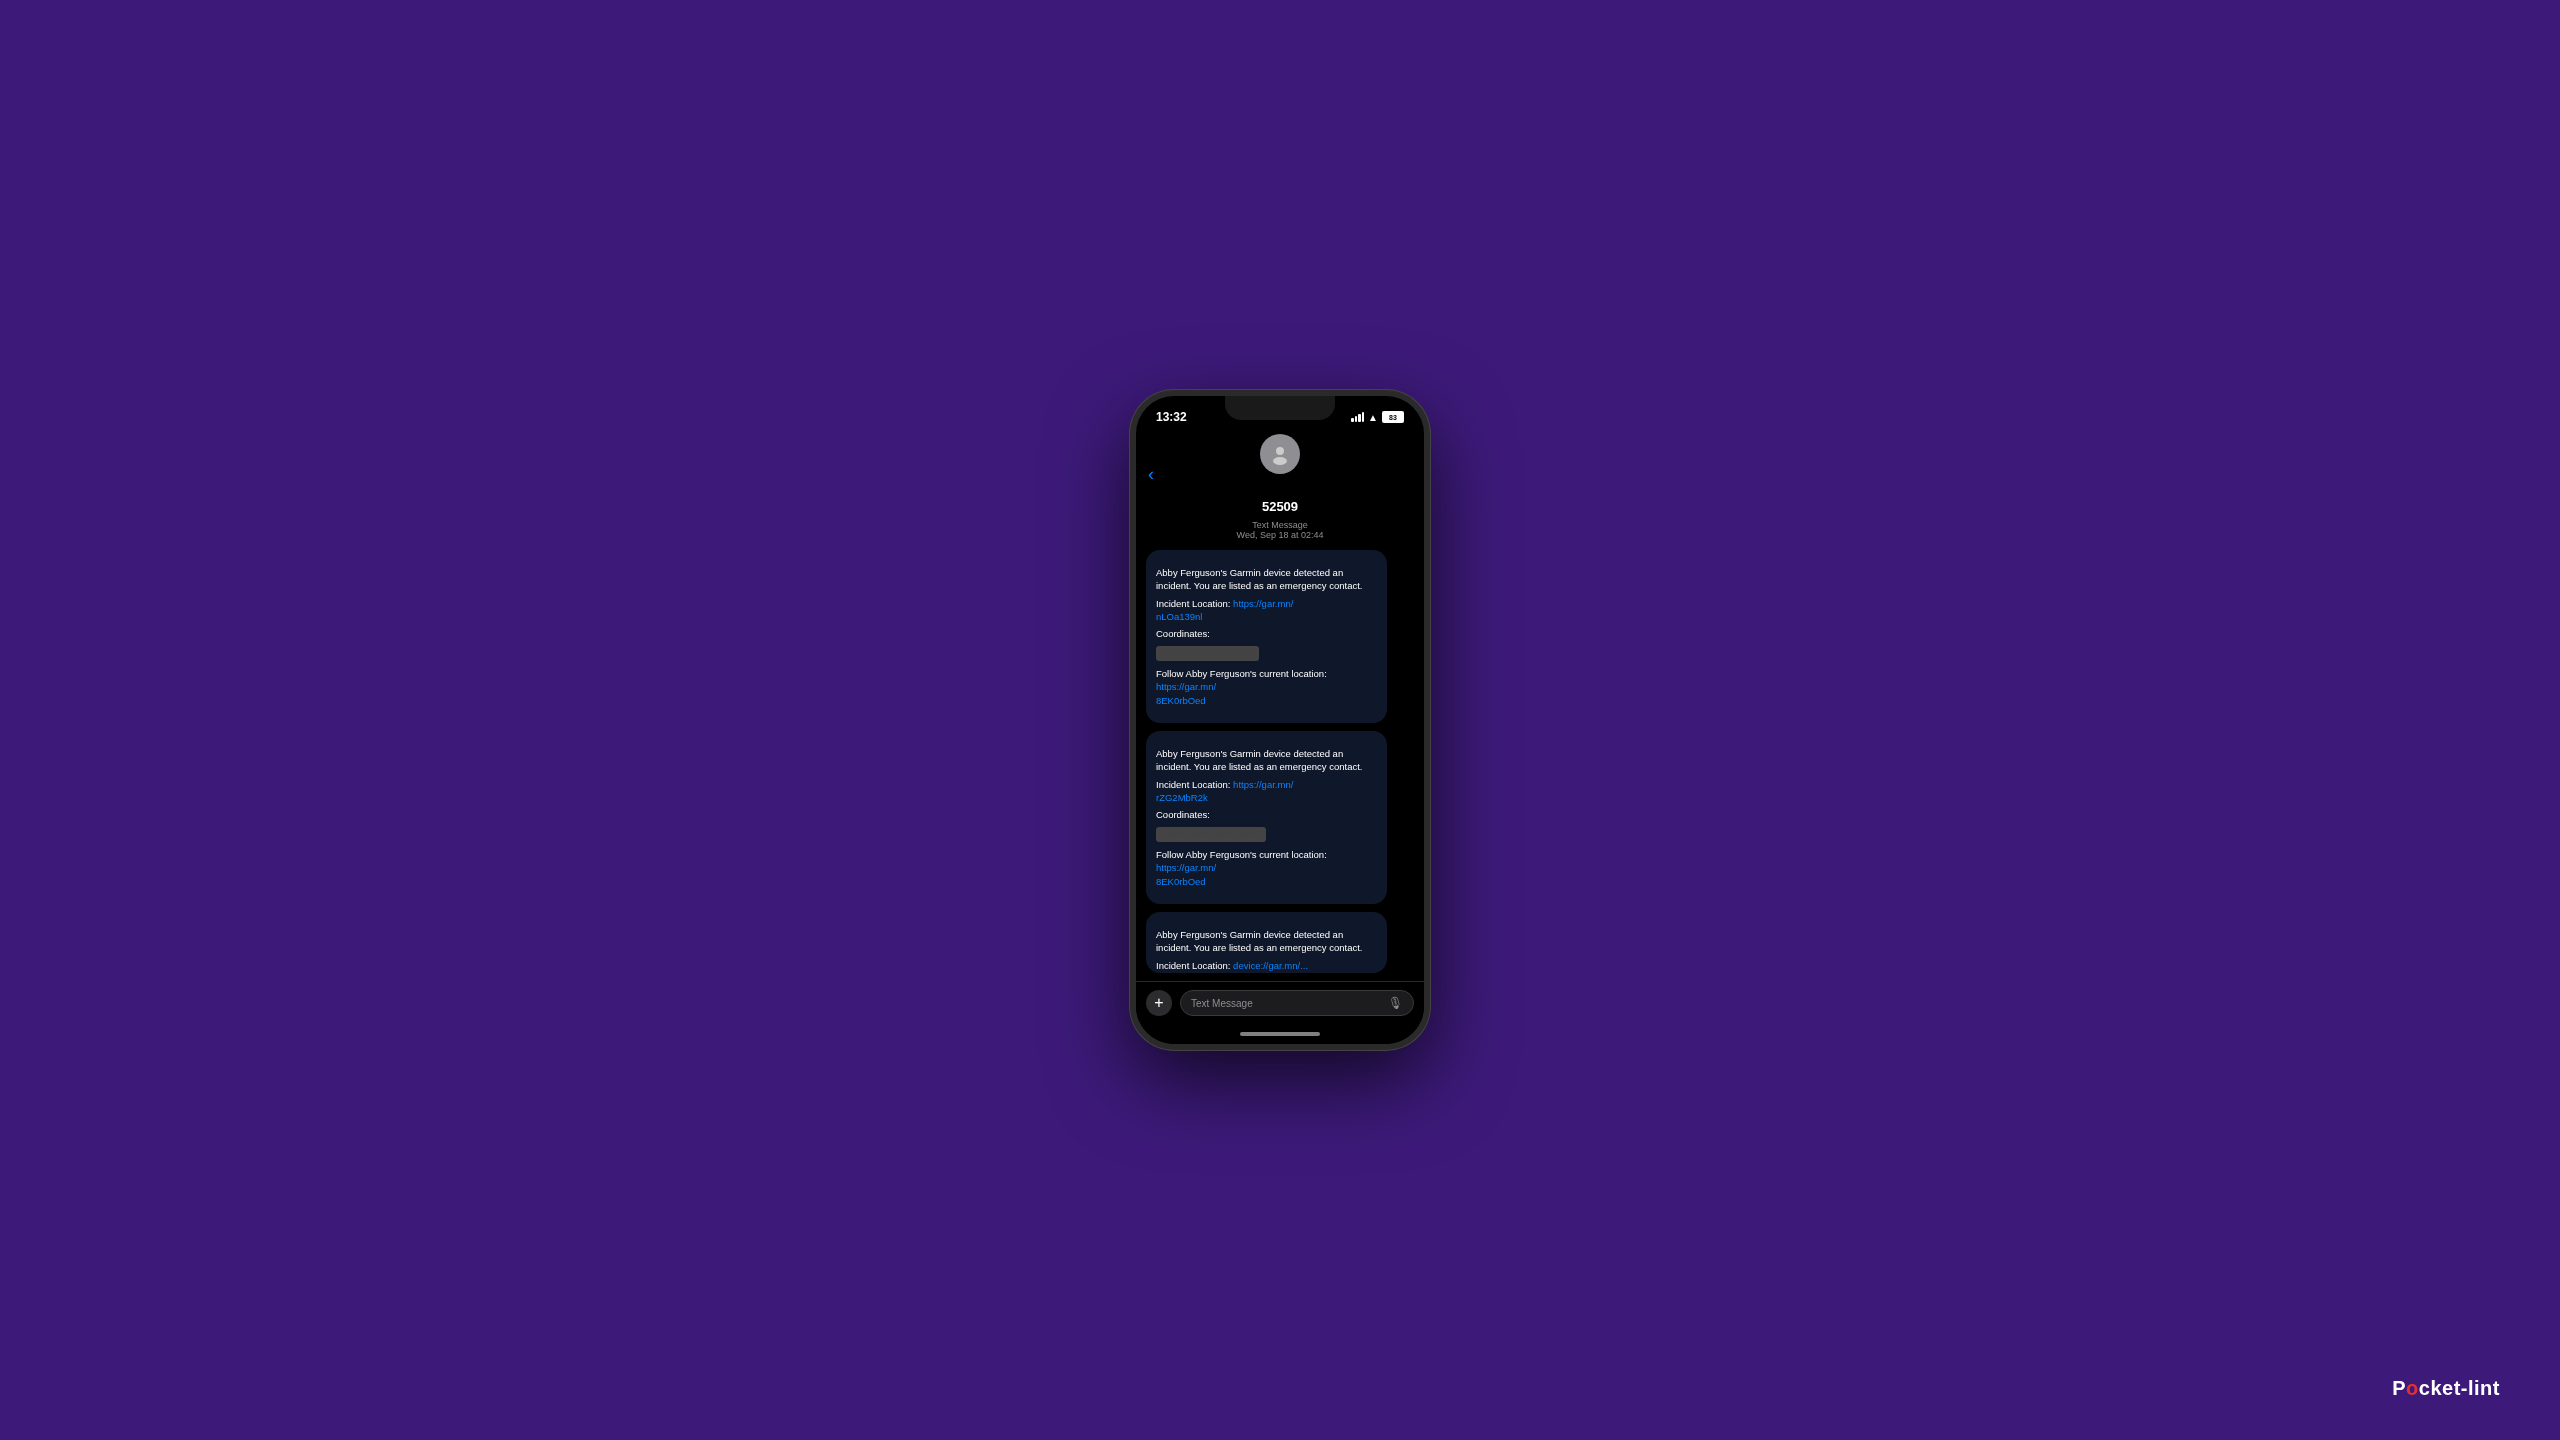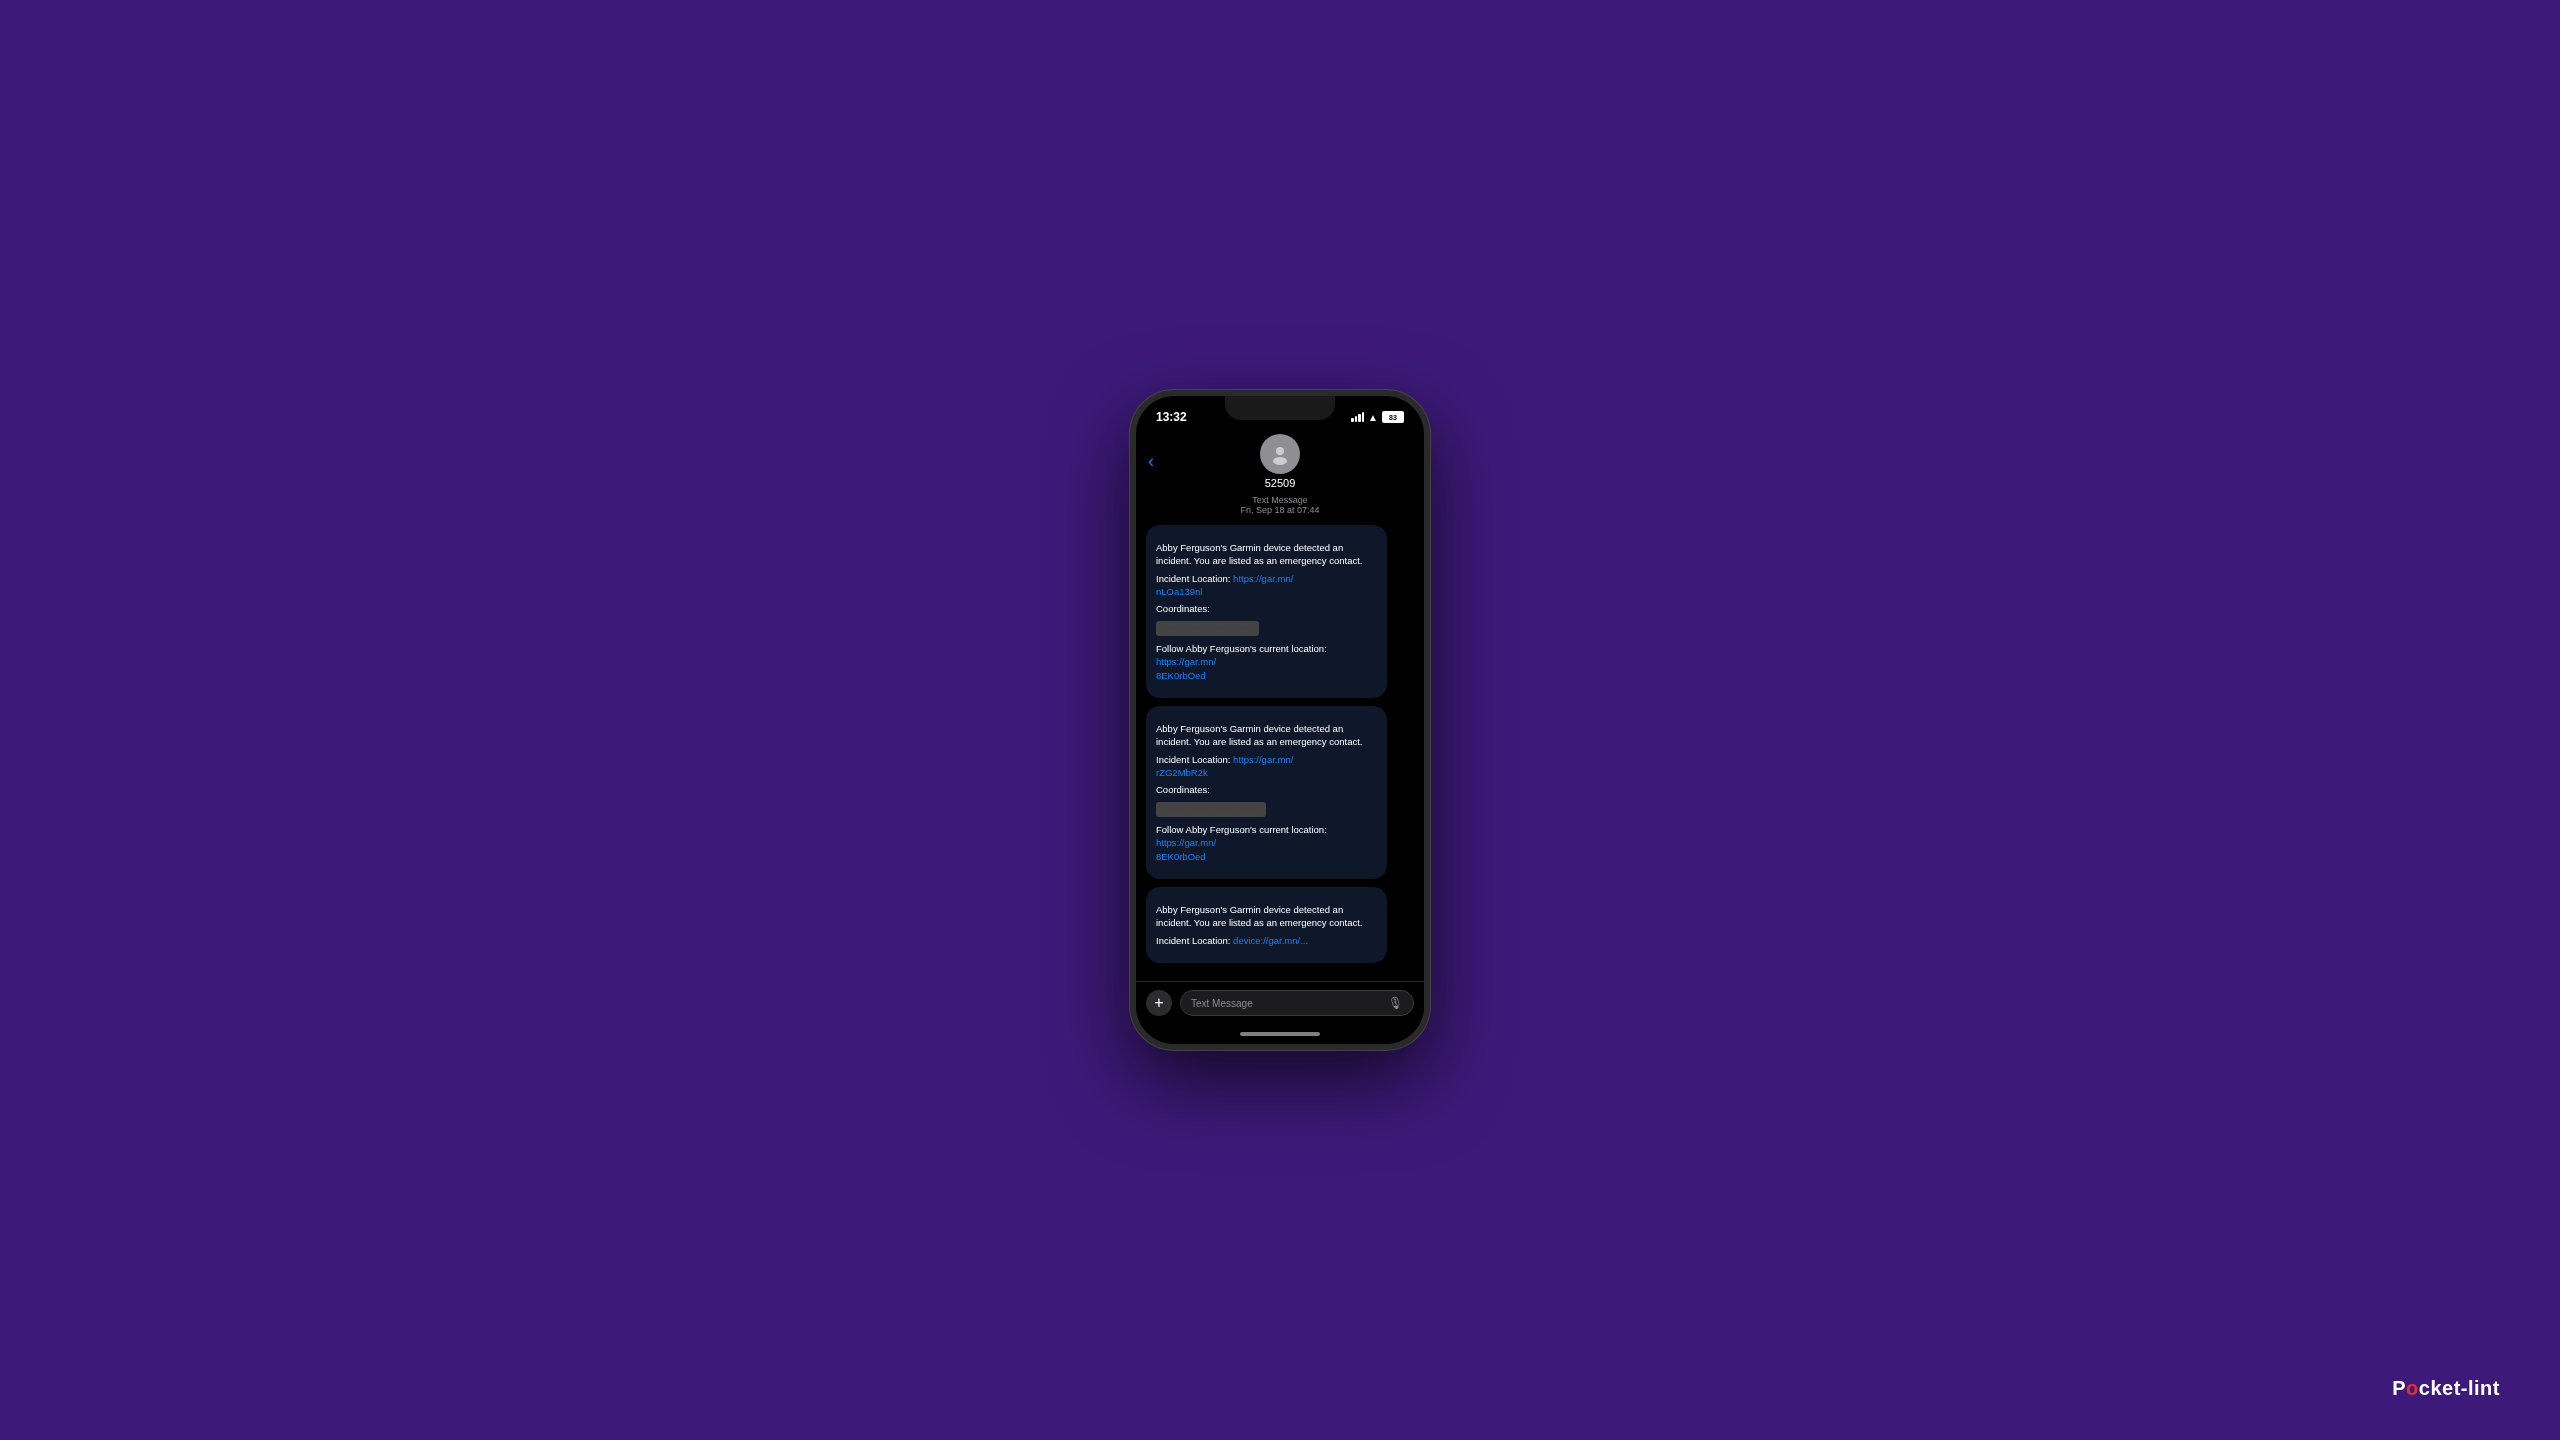--- a/index.html
+++ b/index.html
@@ -156,22 +156,23 @@
       background: #8e8e93;
       display: flex;
       align-items: center;
       justify-content: center;
       color: #fff;
       font-size: 20px;
     }
 
     .contact-number {
       color: #ffffff;
-      font-size: 11px;
-      font-weight: 400;
+      font-size: 13px;
+      font-weight: 700;
+      margin-top: 22px;
     }
 
     
     .message-area {
       flex: 1;
       overflow: hidden;
       padding: 8px 10px;
       display: flex;
       flex-direction: column;
       gap: 8px;
@@ -308,21 +309,21 @@
             <circle cx="11" cy="8" r="4" fill="#ccc"></circle>
             <ellipse cx="11" cy="18" rx="7" ry="4" fill="#ccc"></ellipse>
           </svg>
         </div>
         <span class="contact-number">52509</span>
       </div>
     </div>
 
     <div class="message-label">
       <div>Text Message</div>
-      <div>Fri, Sep 18 at 07:44</div>
+      <div>Wed, Sep 18 at 02:44</div>
     </div>
 
     <div class="message-area">
 
       <div class="message-bubble">
         <p>Abby Ferguson's Garmin device detected an incident. You are listed as an emergency contact.</p>
         <p>
           Incident Location: <a href="#">https://gar.mn/<br>nLOa139nl</a>
         </p>
         <p>Coordinates:</p>

